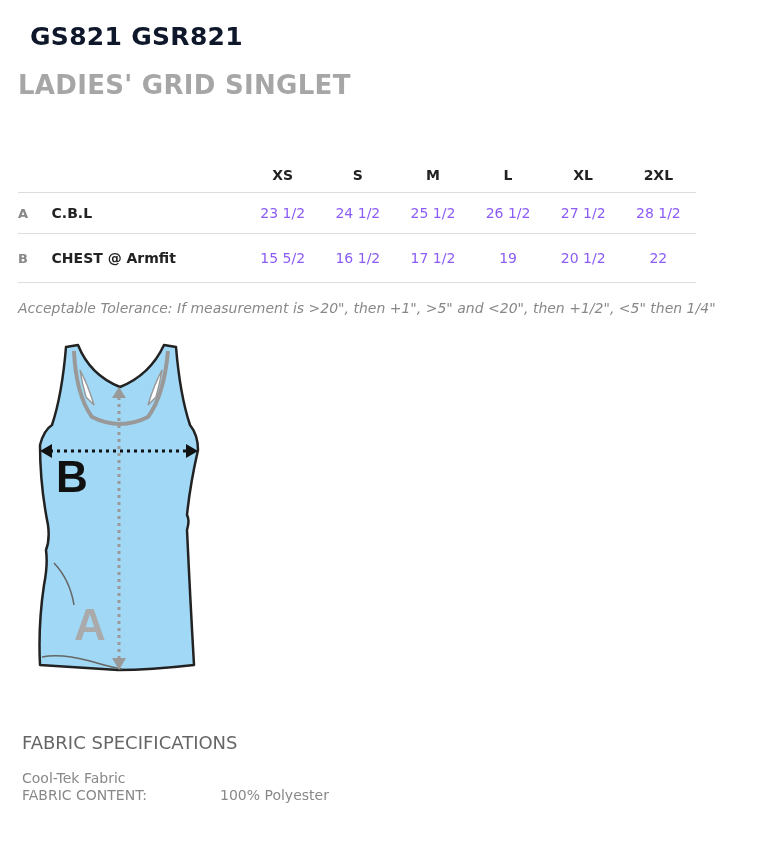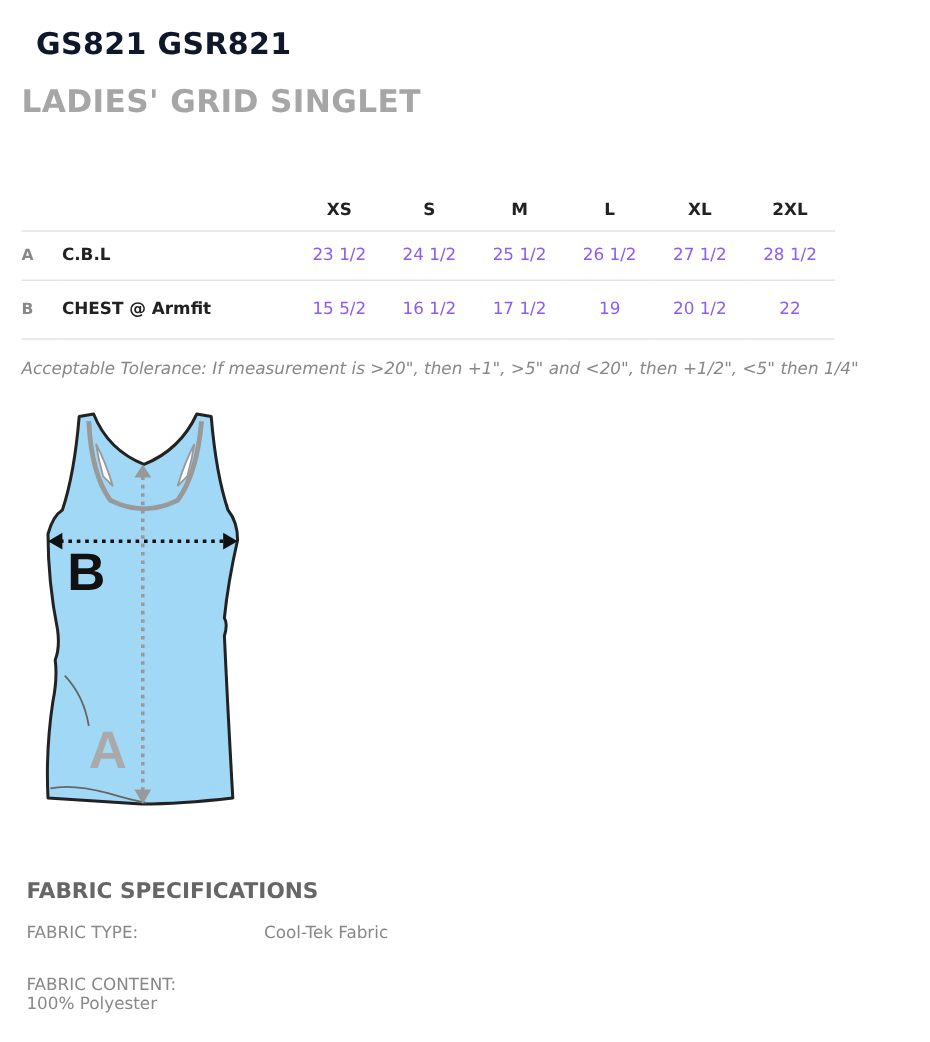--- a/index.html
+++ b/index.html
@@ -90,33 +90,33 @@
       top: 335px;
       width: 180px;
       height: 345px;
     }
     .fabric-heading {
       position: absolute;
       left: 22px;
       top: 732px;
       margin: 0;
       font-size: 18px;
-      font-weight: bold;
+      font-weight: normal;
       color: #666666;
     }
     .spec-row {
       position: absolute;
       left: 22px;
       font-size: 14px;
       color: #888888;
       display: flex;
     }
     .spec-row .label { width: 198px; }
     .spec-row.r1 { top: 770px; }
-    .spec-row.r2 { top: 813px; flex-direction: column; }
+    .spec-row.r2 { top: 787px; }
   </style>
 </head>
 <body>
 
 <h1 class="title-code">GS821 GSR821</h1>
 <h2 class="title-name">LADIES' GRID SINGLET</h2>
 
 <table class="size-table">
   <thead>
     <tr>
@@ -175,19 +175,18 @@
   <polygon points="10,116 22,109 22,123" fill="#111111"></polygon>
   <polygon points="168,116 156,109 156,123" fill="#111111"></polygon>
 
   <text x="26" y="157" font-family="Liberation Sans, sans-serif" font-size="44" font-weight="bold" fill="#111111">B</text>
   <text x="44" y="305" font-family="Liberation Sans, sans-serif" font-size="44" font-weight="bold" fill="#aaaaaa">A</text>
 </svg>
 
 <h3 class="fabric-heading">FABRIC SPECIFICATIONS</h3>
 
 <div class="spec-row r1">
-  <span class="label">FABRIC TYPE:</span>
   <span class="value">Cool-Tek Fabric</span>
 </div>
 <div class="spec-row r2">
   <span class="label">FABRIC CONTENT:</span>
   <span class="value">100% Polyester</span>
 </div>
 
 </body></html>

